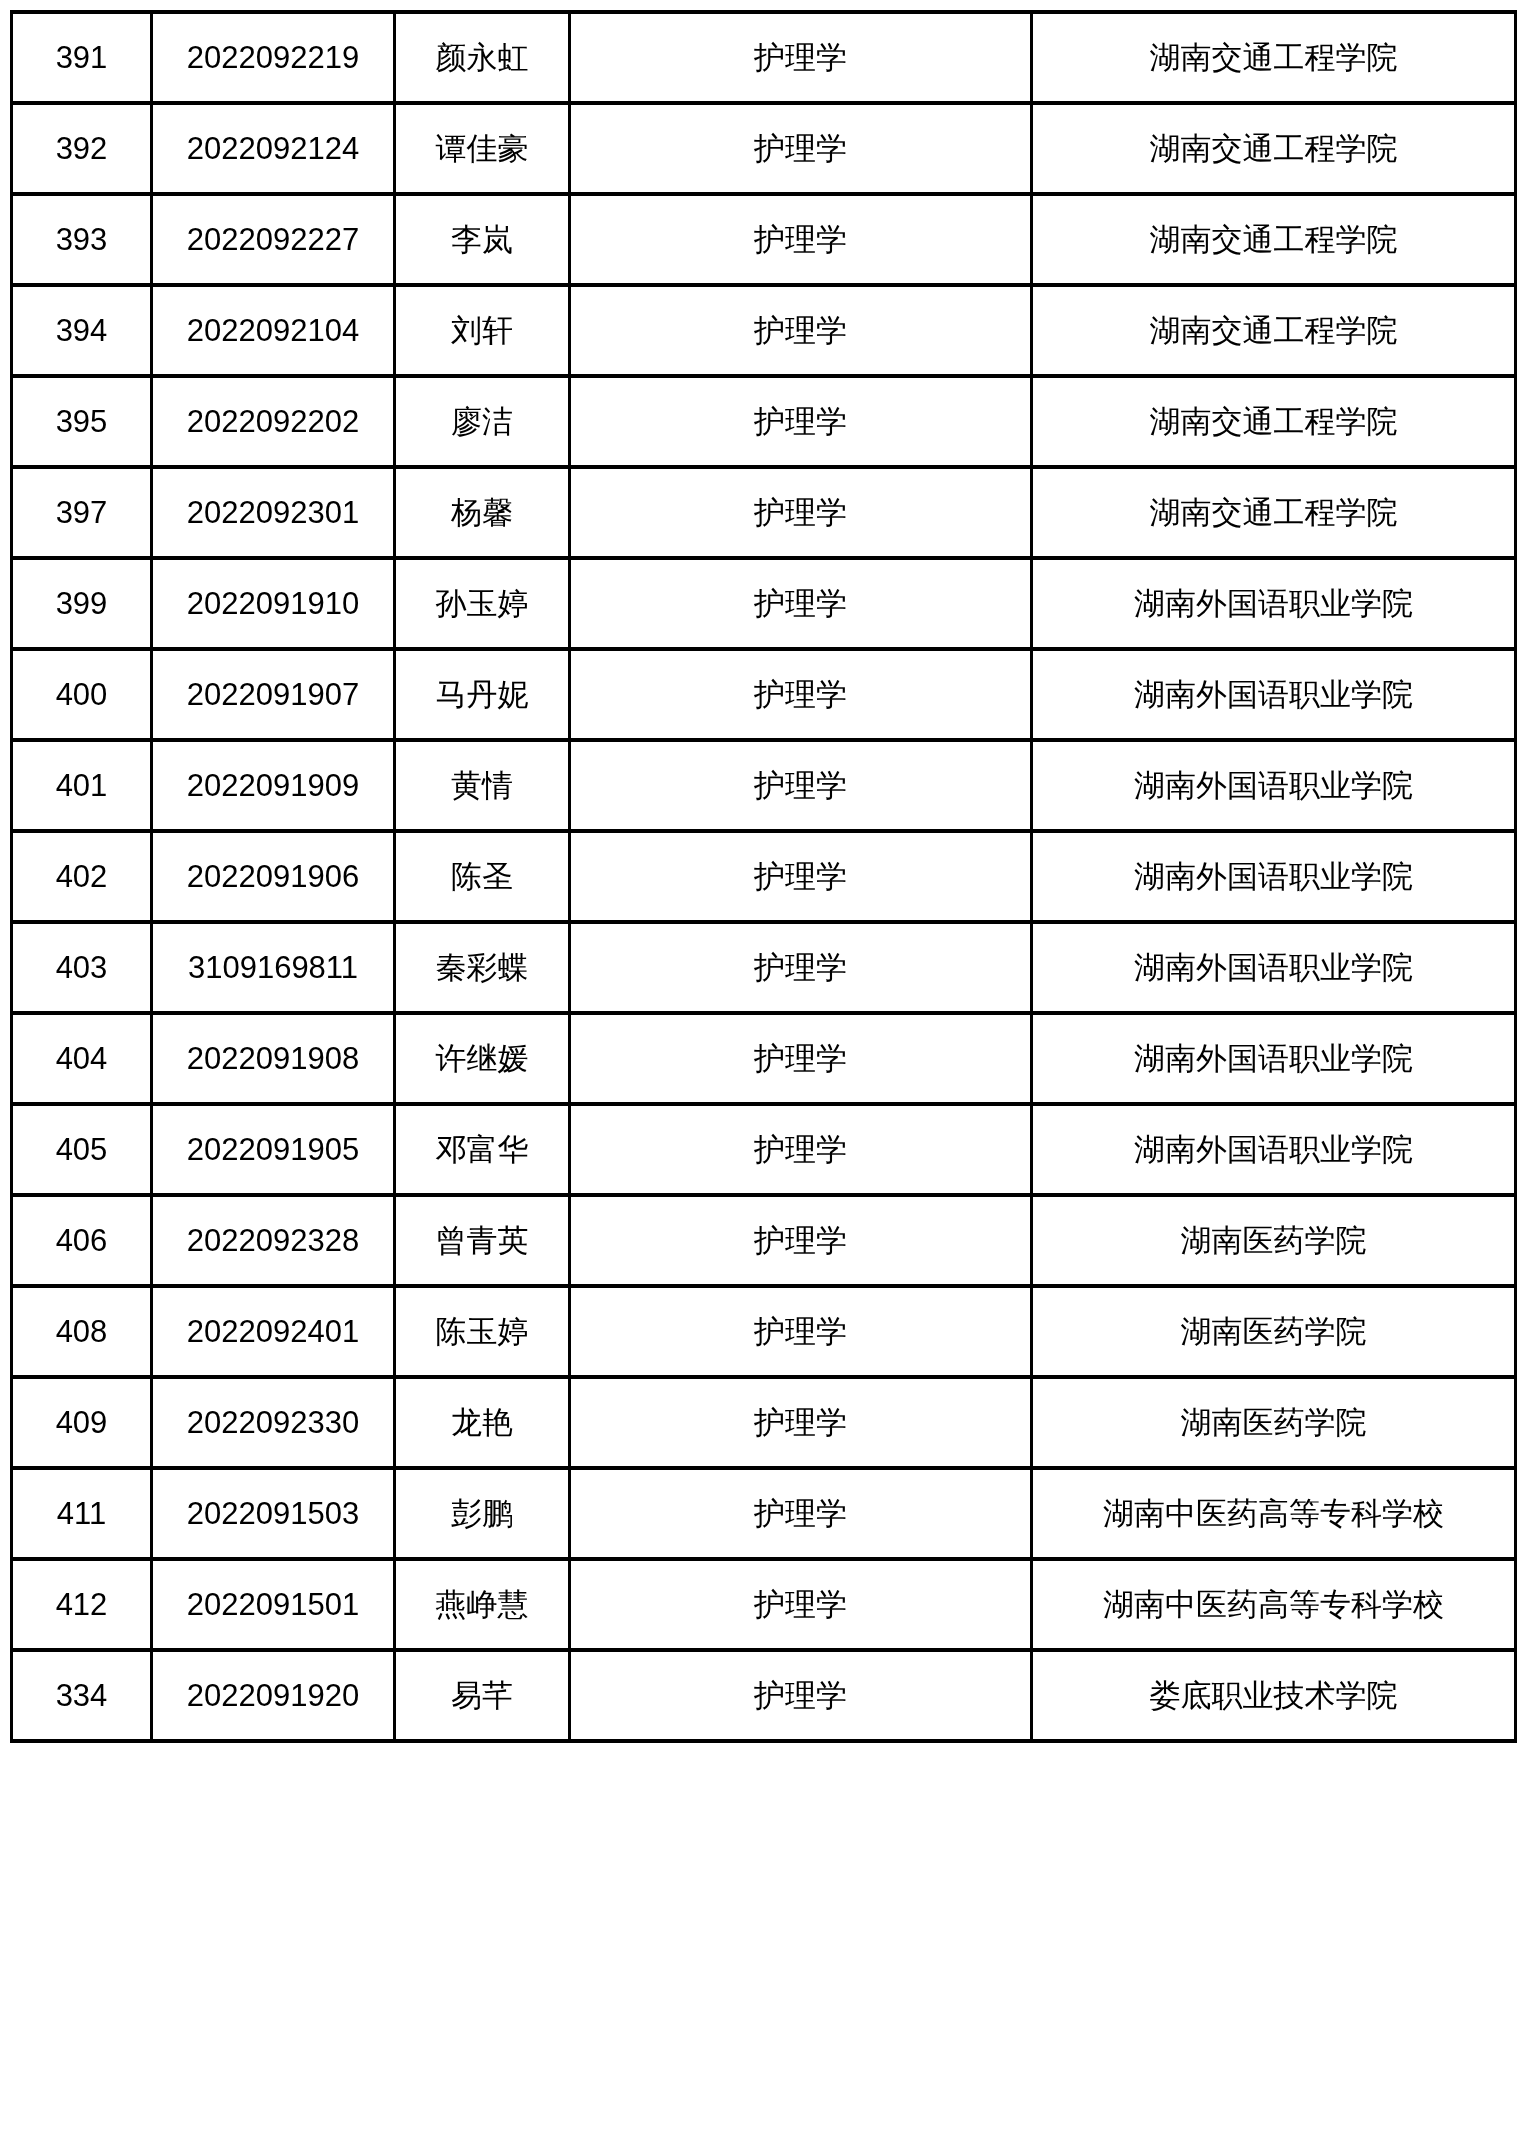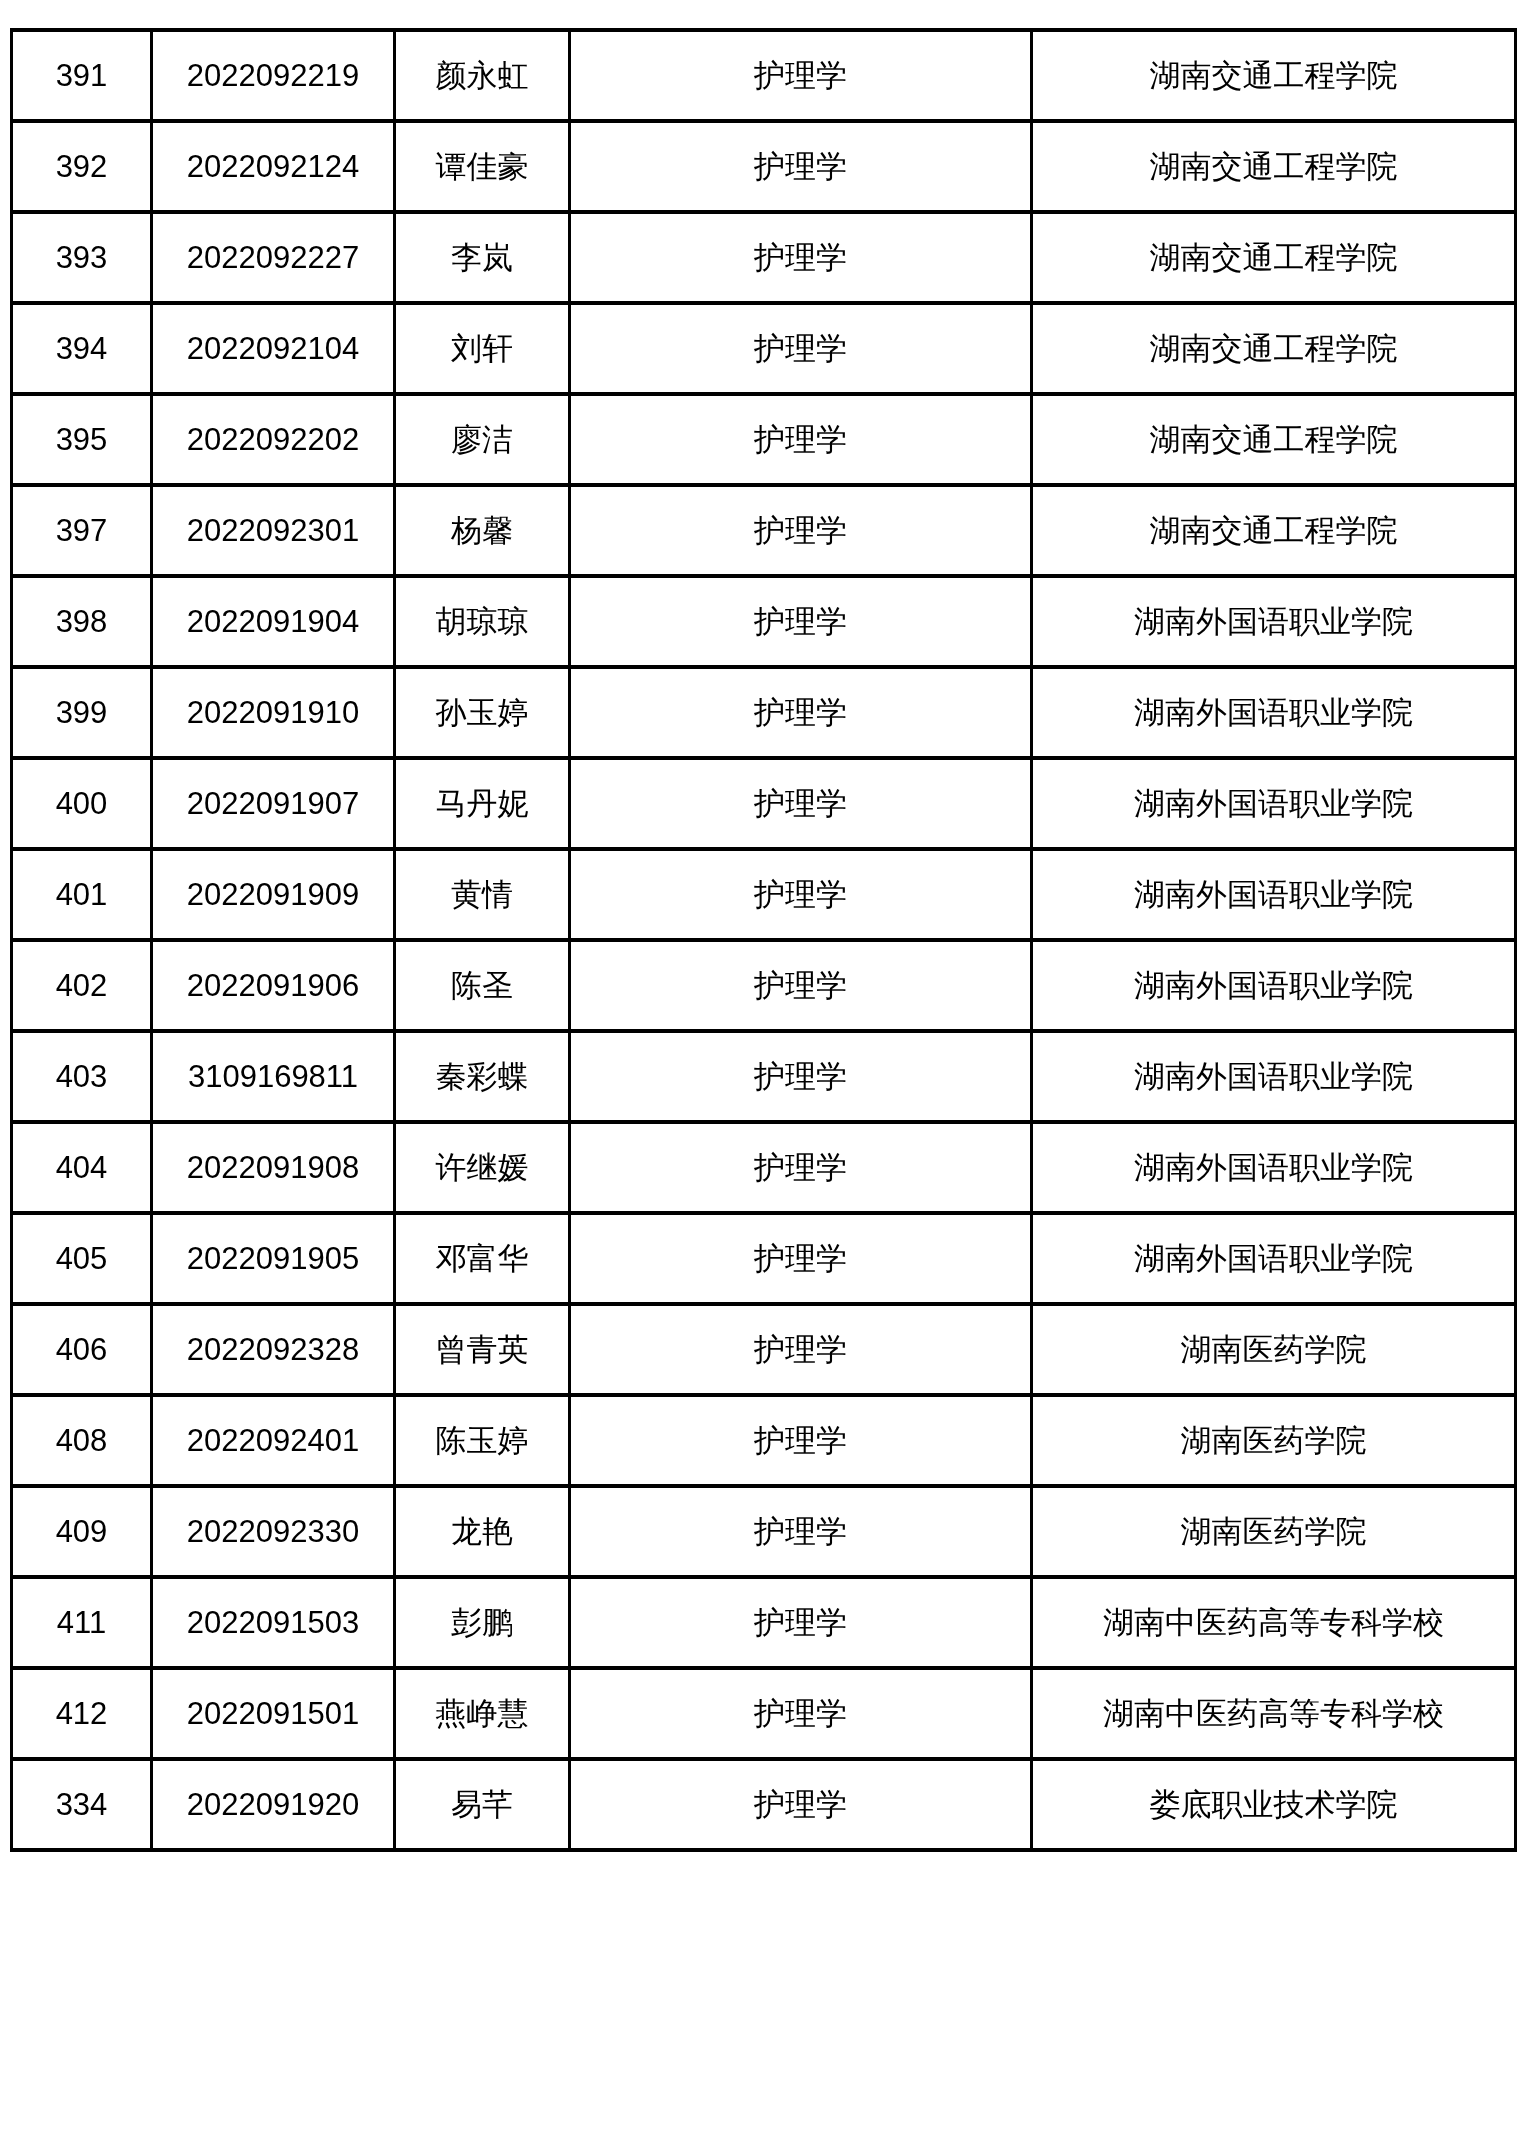--- a/index.html
+++ b/index.html
@@ -13,21 +13,20 @@
     font-family: "Liberation Sans", "DejaVu Sans", sans-serif;
     color: #000000;
   }
   .roster-wrap {
     padding: 10px 10px 43px 10px;
   }
   table.roster {
     width: 1504px;
     border-collapse: collapse;
     table-layout: fixed;
-    margin-top: 18px;
   }
   table.roster td {
     border-left: 3px solid #000000;
     border-right: 3px solid #000000;
     border-top: 4px solid #000000;
     border-bottom: 4px solid #000000;
     height: 87px;
     text-align: center;
     vertical-align: middle;
     font-size: 31px;
@@ -90,27 +89,20 @@
           <td>廖洁</td>
           <td>护理学</td>
           <td>湖南交通工程学院</td>
         </tr>
         <tr>
           <td>397</td>
           <td>2022092301</td>
           <td>杨馨</td>
           <td>护理学</td>
           <td>湖南交通工程学院</td>
-        </tr>
-        <tr>
-          <td>398</td>
-          <td>2022091904</td>
-          <td>胡琼琼</td>
-          <td>护理学</td>
-          <td>湖南外国语职业学院</td>
         </tr>
         <tr>
           <td>399</td>
           <td>2022091910</td>
           <td>孙玉婷</td>
           <td>护理学</td>
           <td>湖南外国语职业学院</td>
         </tr>
         <tr>
           <td>400</td>

